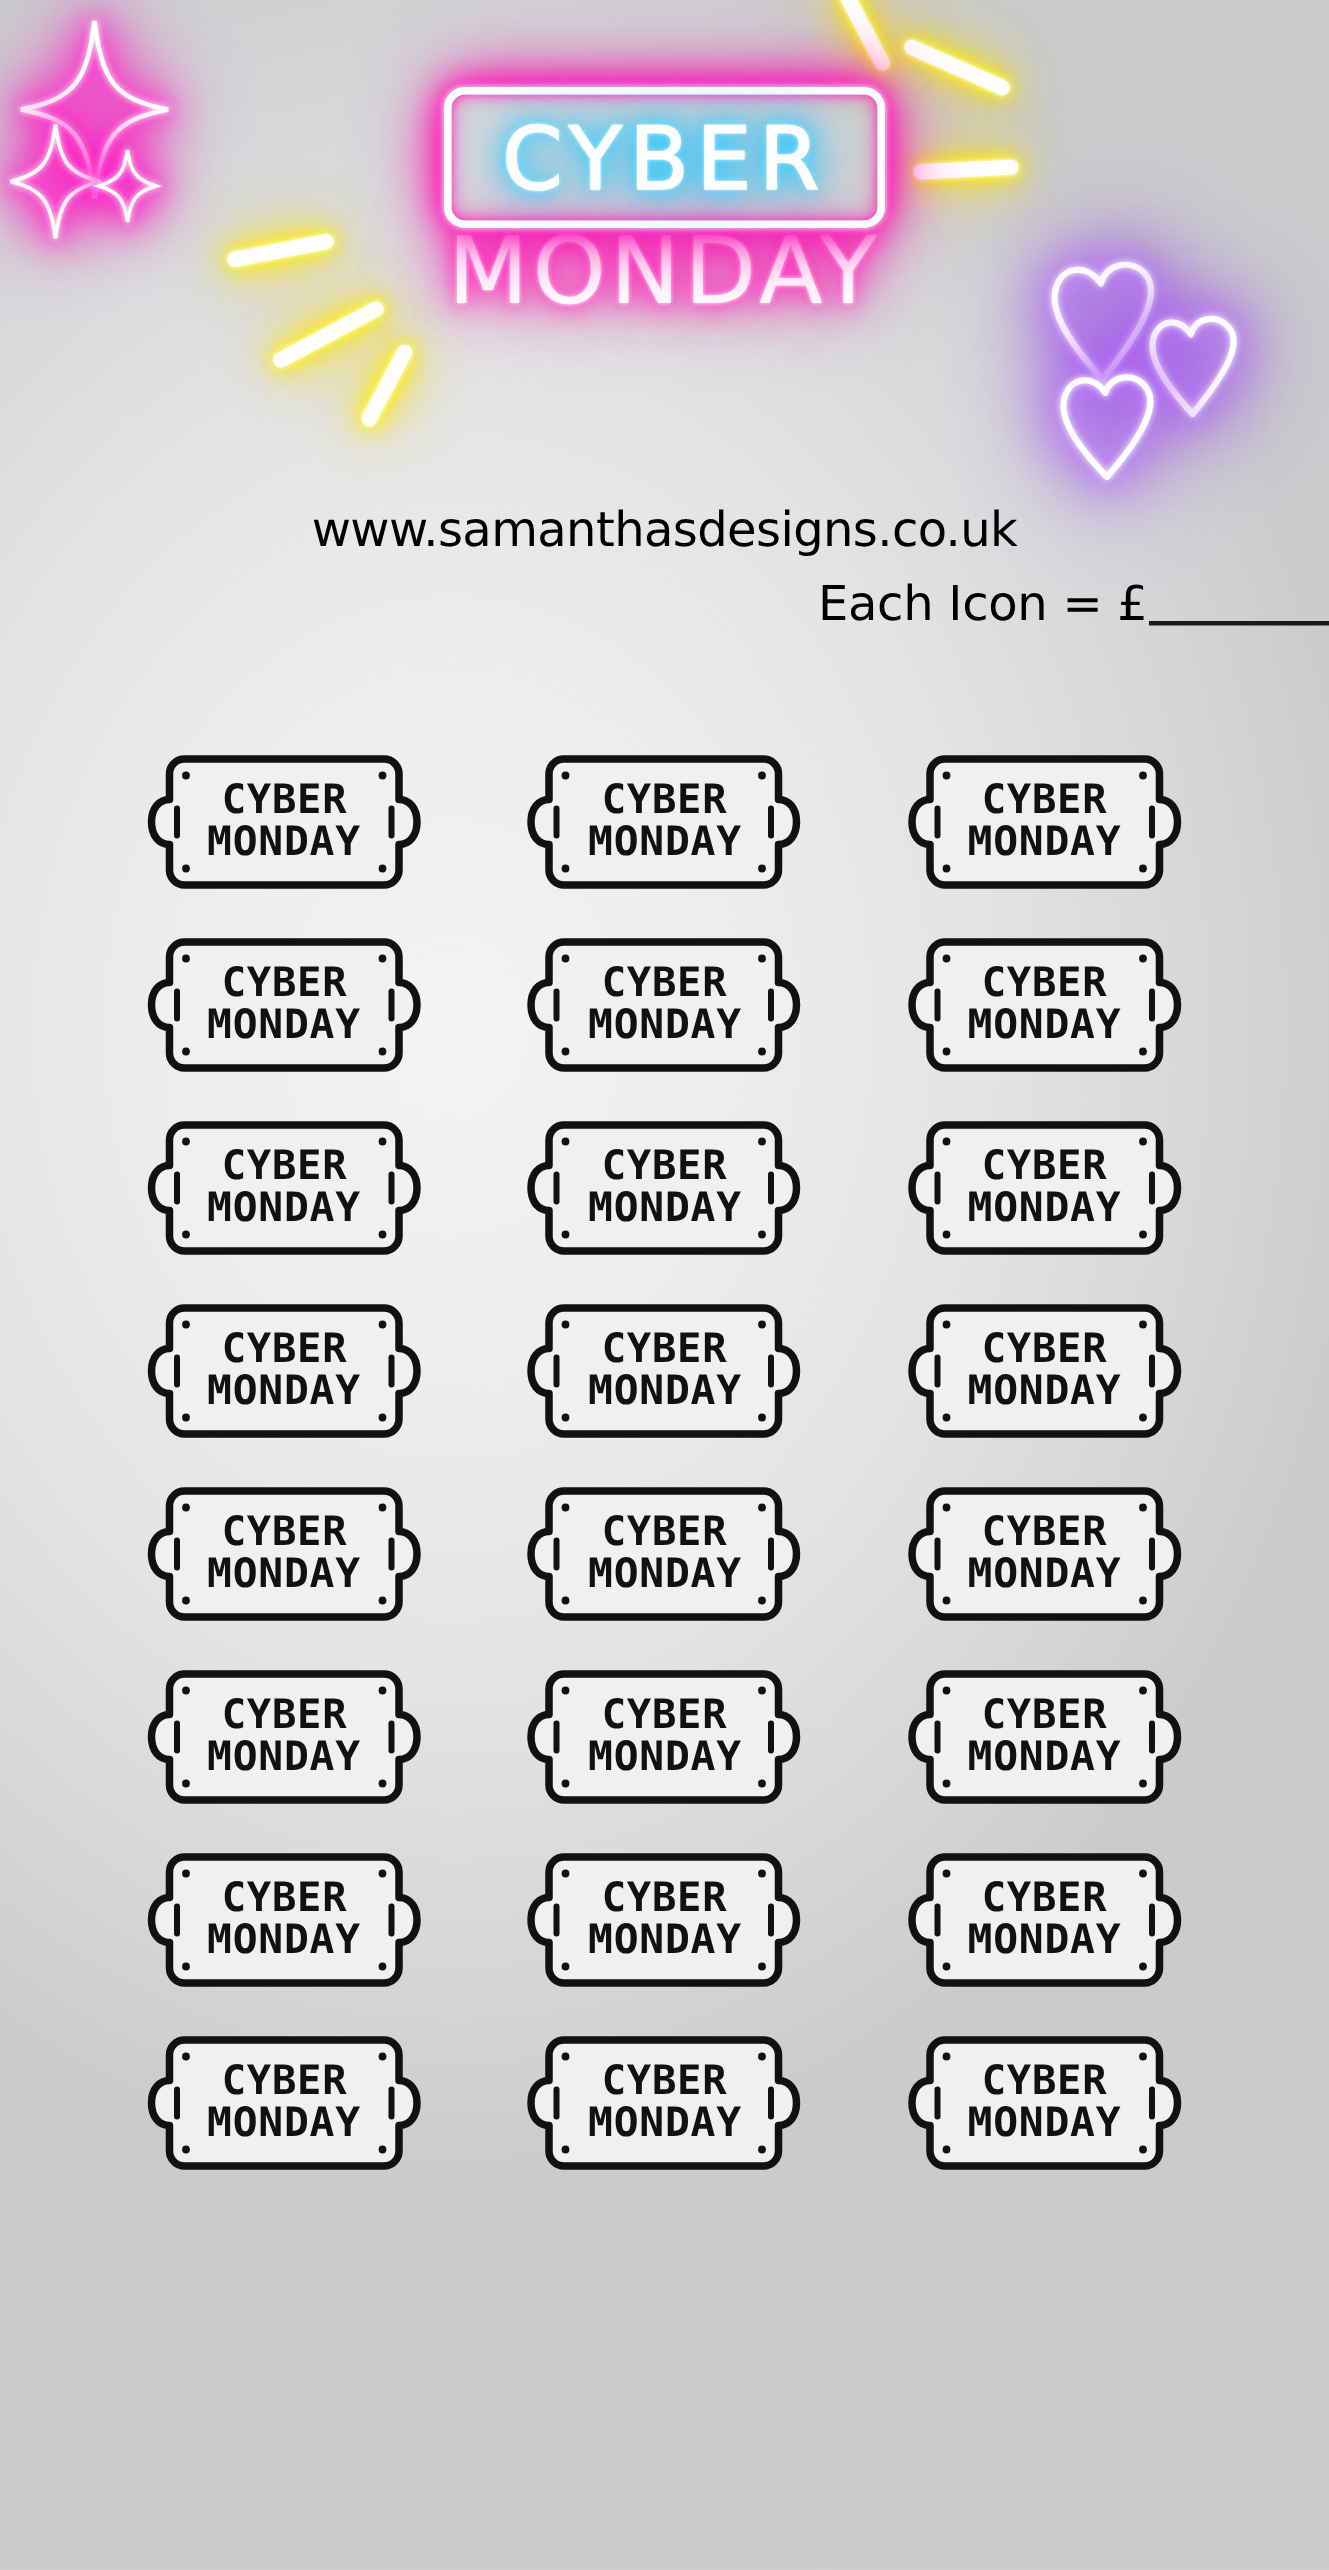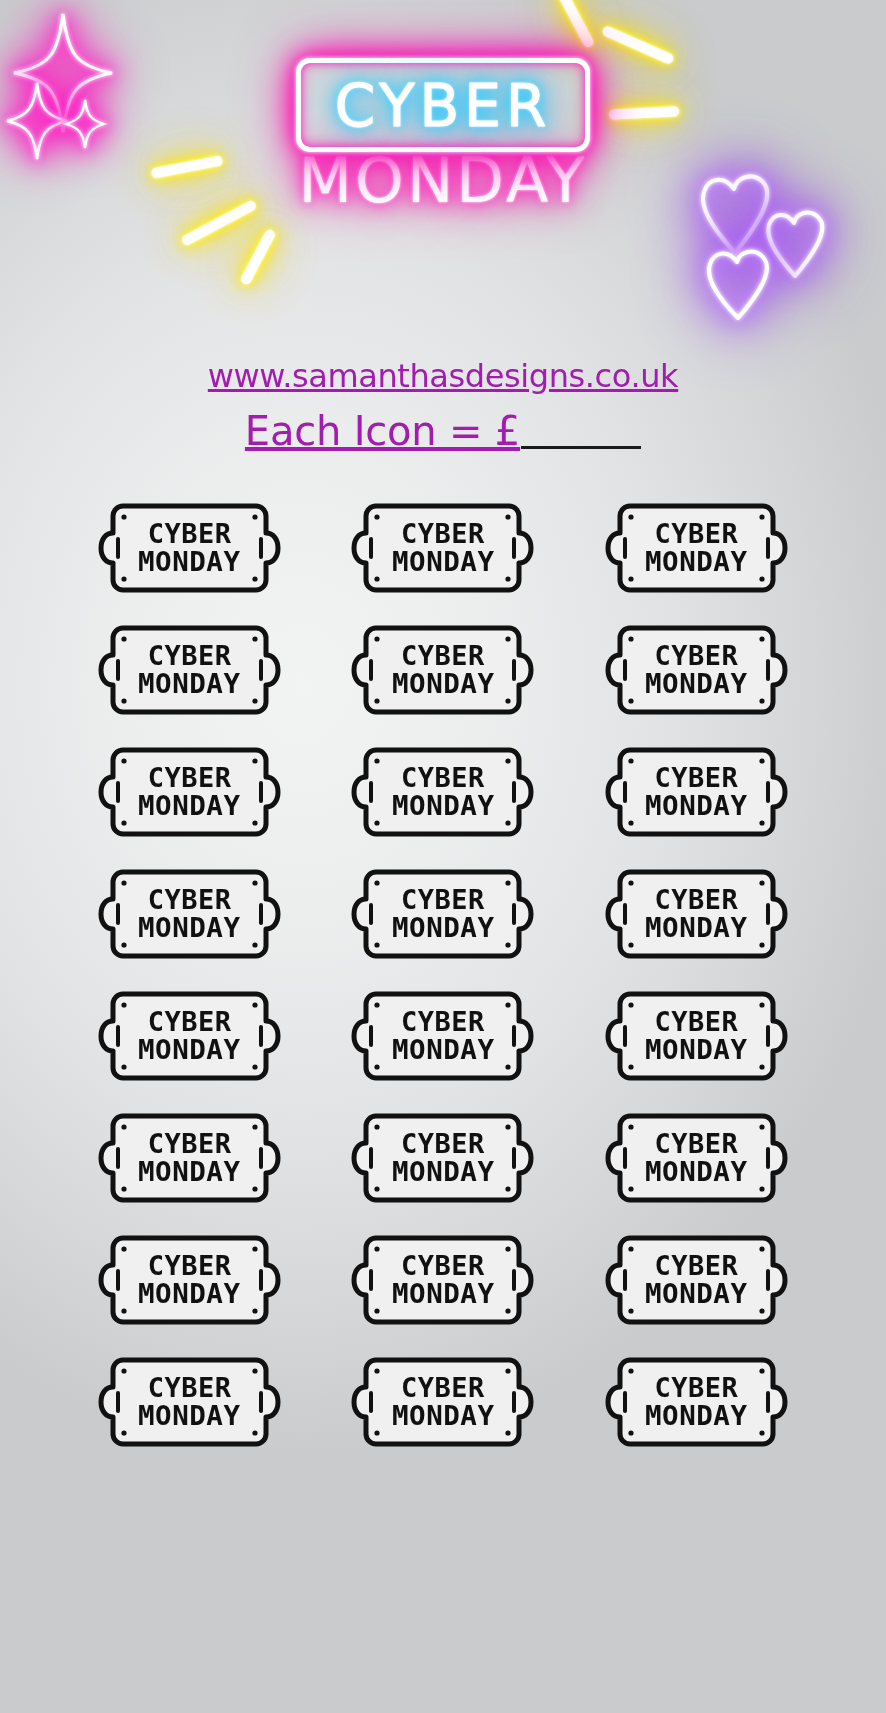--- a/index.html
+++ b/index.html
@@ -89,37 +89,37 @@
       0 0 3px #ffffff,
       0 0 9px #ff5ad2,
       0 0 18px #ff1ab8,
       0 0 34px #ff00aa,
       0 0 56px rgba(255,0,170,.75);
   }
 
   
   #info {
     position:absolute;
-    left:0; right:0; top:355px;
+    left:0; right:0; top:332px;
     text-align:center;
-    color:#a21caf;
-    text-decoration:underline;
+    color:#000000;
   }
   #site-url {
     font-family:"DejaVu Sans", sans-serif;
     font-size:32px;
     letter-spacing:-0.4px;
     line-height:1.35;
   }
   #price-line {
     font-family:"DejaVu Sans", sans-serif;
-    font-size:40px;
+    font-size:32px;
     letter-spacing:-0.2px;
     line-height:1.35;
     margin-top:6px;
+    text-align:right;
   }
   #price-blank {
     display:inline-block;
     width:120px;
     border-bottom:3px solid #1a1a1a;
     margin-left:1px;
     vertical-align:-4px;
   }
 
   

